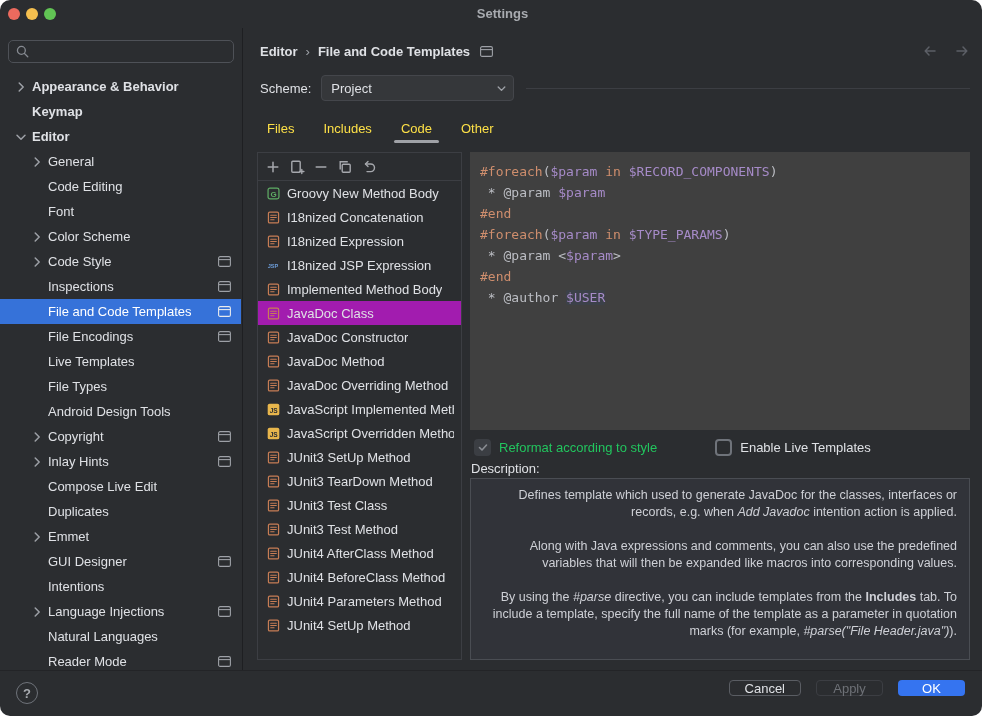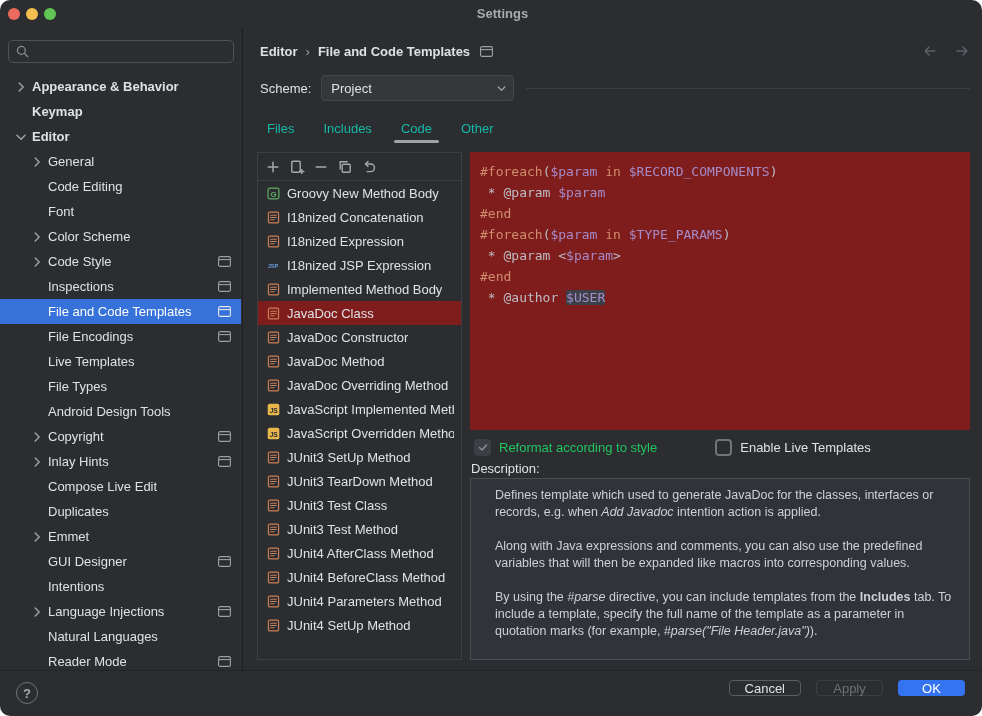--- a/index.html
+++ b/index.html
@@ -42,53 +42,53 @@
   .nav-arrow { display:flex; }
 
   .scheme-row { position:absolute; top:47px; left:17px; right:12px; height:26px; display:flex; align-items:center; }
   .scheme-label { margin-right:10px; }
   .scheme-select { width:193px; height:26px; border:1px solid #44464b; border-radius:4px; background:#35373a; display:flex; align-items:center; padding:0 4px 0 9px; }
   .scheme-select .val { flex:1; }
   .combo-arrow { display:flex; color:#9da0a6; }
   .scheme-hr { flex:1; height:1px; background:#3c3e43; margin-left:12px; }
 
   .tabs-row { position:absolute; top:85px; left:22px; display:flex; gap:25px; height:30px; }
-  .tab { display:flex; align-items:center; padding:0 2px; position:relative; color:#14b8a6; }
+  .tab { display:flex; align-items:center; padding:0 2px; position:relative; color:#fde047; }
   .tab.selected::after { content:""; position:absolute; left:-5px; right:-5px; bottom:0; height:3px; background:#a0a2a7; border-radius:2px; }
 
   
   .list-pane { position:absolute; top:124px; left:14px; width:205px; bottom:10px; border:1px solid #3c3e43; display:flex; flex-direction:column; background:#2b2d30; }
   .list-toolbar { height:28px; border-bottom:1px solid #3c3e43; display:flex; align-items:center; gap:2px; padding:0 4px; flex:none; color:#a6a8ad; }
   .tb-btn { width:22px; height:22px; display:flex; align-items:center; justify-content:center; border-radius:4px; }
   .template-list { flex:1; overflow:hidden; }
   .list-row { height:24px; display:flex; align-items:center; gap:6px; padding:0 7px; white-space:nowrap; overflow:hidden; }
-  .list-row.selected { background:#7f1d1d; }
+  .list-row.selected { background:#a21caf; }
   .list-ic { flex:none; width:16px; height:16px; display:flex; align-items:center; justify-content:center; }
   .list-label { overflow:hidden; }
 
   
-  .editor-pane { position:absolute; top:124px; left:227px; right:12px; height:278px; background:#7f1d1d; padding:9px 10px; font-family:"DejaVu Sans Mono", monospace; font-size:13px; line-height:21px; color:#bcbec4; overflow:hidden; }
+  .editor-pane { position:absolute; top:124px; left:227px; right:12px; height:278px; background:#404040; padding:9px 10px; font-family:"DejaVu Sans Mono", monospace; font-size:13px; line-height:21px; color:#bcbec4; overflow:hidden; }
   .code-line { white-space:pre; }
   .c-d { color:#cf8e6d; }
   .c-v { color:#a68bc8; }
   .c-t { color:#bcbec4; }
   .c-hl { background:#3c4149; border-radius:2px; }
 
   
   .options-row { position:absolute; top:408px; left:231px; right:12px; display:flex; align-items:center; gap:58px; height:22px; }
   .opt { display:flex; align-items:center; gap:8px; }
   .cb { width:17px; height:17px; border-radius:4px; flex:none; display:flex; align-items:center; justify-content:center; }
   .cb.checked-disabled { background:#3b3e43; color:#8a8d93; }
   .cb.unchecked { background:transparent; border:2px solid #6f737a; }
   .opt-label.disabled { color:#22c55e; }
 
   
   .desc-label { position:absolute; top:433px; left:228px; }
   .desc-box { position:absolute; top:450px; left:227px; right:12px; bottom:10px; border:1px solid #4a4d53; background:#313339; padding:8px 12px; font-size:12.5px; line-height:17px; color:#ced0d6; overflow:hidden; }
-  .desc-box p { margin:0 0 17px 12px; }
+  .desc-box p { margin:0 0 17px 0;text-align:right; }
   .desc-box .em { font-style:italic; }
   .desc-box .b { font-weight:700; }
 
   
   .footer { position:absolute; bottom:0; left:0; right:0; height:46px; border-top:1px solid #232427; }
   .help-btn { position:absolute; left:16px; top:11px; width:22px; height:22px; border:1px solid #6f737a; border-radius:50%; color:#a8abb0; display:flex; align-items:center; justify-content:center; font-weight:700; }
   .footer-buttons { position:absolute; right:17px; top:9px; display:flex; gap:15px; }
   .btn { min-width:67px; height:16px; border-radius:4px; display:flex; align-items:center; justify-content:center; padding:0 15px; }
   .btn.cancel { border:1px solid #5a5d63; color:#dfe1e5; background:transparent; }
   .btn.apply { border:1px solid #3c3e43; color:#6e7177; background:transparent; }

